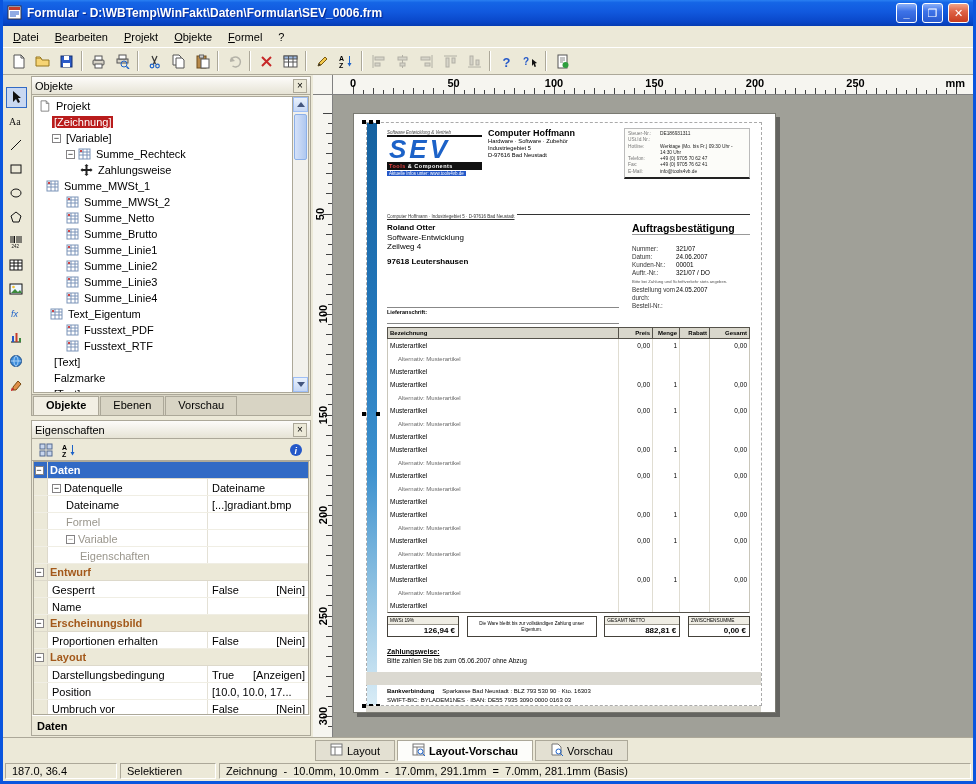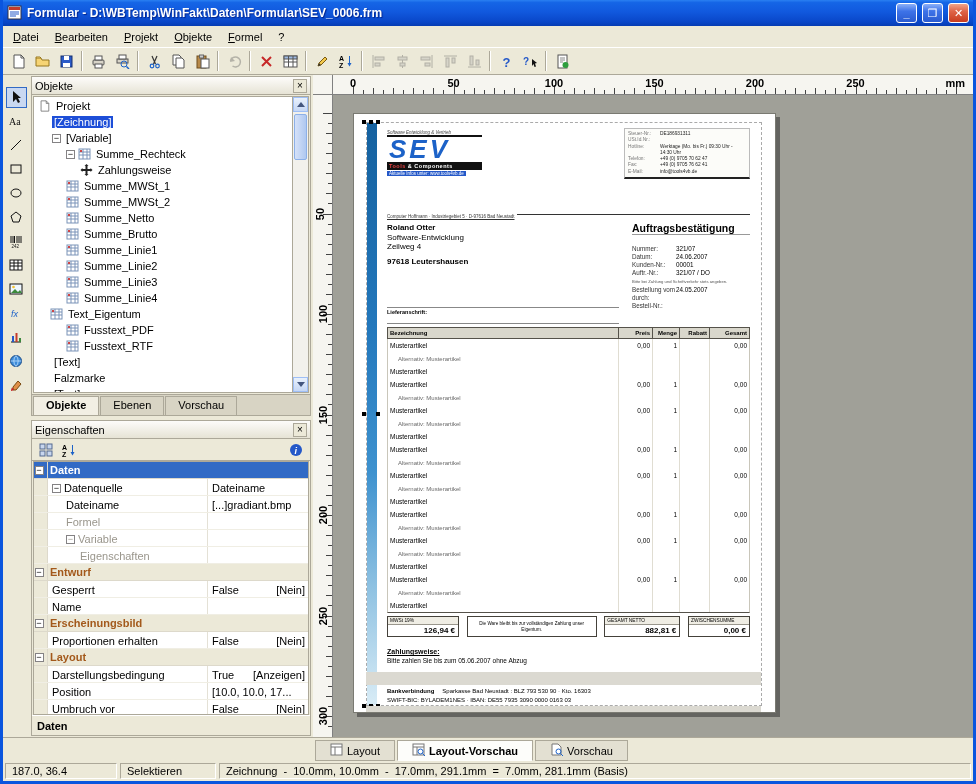--- a/index.html
+++ b/index.html
@@ -36,21 +36,21 @@
 .ph-title{flex:1}
 .close-x{width:14px;height:14px;border:1px solid #ACA899;background:#ECE9D8;text-align:center;line-height:11px;font-size:10px}
 
 .tree-wrap{flex:1;display:flex;min-height:0;background:#fff;border:1px solid #ACA899;margin:1px}
 .tree{flex:1;overflow:hidden;padding-top:1px}
 .tree-row{height:16px;display:flex;align-items:center;white-space:nowrap}
 .expander{width:9px;height:9px;border:1px solid #848284;background:#fff;font-size:9px;line-height:7px;text-align:center;margin-right:3px;flex:0 0 auto}
 .tree-icon{width:14px;height:13px;margin-right:2px;flex:0 0 auto}
 .tree-icon svg{width:13px;height:12px}
 .tree-label{padding:0 2px}
-.tree-row.selected .tree-label{background:#1d4ed8;color:#fff}
+.tree-row.selected .tree-label{background:#b91c1c;color:#fff}
 
 .vscroll{width:16px;flex:0 0 auto;border-left:1px solid #ACA899;display:flex;flex-direction:column;background:#F2F1EC}
 .sb-btn{height:15px;flex:0 0 auto;background:linear-gradient(180deg,#E9F1FC,#C6D7F4);border:1px solid #9EBEF5;display:flex;align-items:center;justify-content:center}
 .tri-up{width:0;height:0;border:4px solid transparent;border-bottom:5px solid #44567E;margin-top:-4px}
 .tri-down{width:0;height:0;border:4px solid transparent;border-top:5px solid #44567E;margin-bottom:-4px}
 .sb-track{flex:1;position:relative}
 .sb-thumb{position:absolute;top:2px;left:1px;right:1px;height:46px;background:linear-gradient(90deg,#D5E1F8,#AFC8F0);border:1px solid #8CB0E8;border-radius:2px}
 
 .panel-tabs{height:21px;flex:0 0 auto;display:flex;align-items:stretch;background:#D8D4C4;border-top:1px solid #ACA899;padding:1px 1px 0 1px;gap:1px}
 .ptab{padding:2px 12px;border:1px solid #ACA899;border-bottom:none;background:#D8D4C4}
@@ -436,21 +436,21 @@
                     <path d="M2 2l2 2M4 2L2 4" stroke="#C33" stroke-width=".9" fill="none"></path>
                   </svg></span>
                 <span class="tree-label">Summe_Rechteck</span>
               </div>
               <div class="tree-row" style="padding-left: 46px;">
                 <span class="tree-icon"><svg viewBox="0 0 12 12">
                     <path d="M6 0l2 2H7v3h3V4l2 2-2 2V7H7v3h1l-2 2-2-2h1V7H2v1L0 6l2-2v1h3V2H4z" fill="#222"></path>
                   </svg></span>
                 <span class="tree-label">Zahlungsweise</span>
               </div>
-              <div class="tree-row" style="padding-left: 32px;">
+              <div class="tree-row" style="padding-left: 12px;">
                 <span class="tree-icon"><svg viewBox="0 0 13 12">
                     <rect x="1" y="1" width="11" height="10" fill="#fff" stroke="#7A93B8"></rect>
                     <path d="M1 4h11M1 7h11M5 1v10M9 1v10" stroke="#7A93B8" fill="none"></path>
                     <path d="M2 2l2 2M4 2L2 4" stroke="#C33" stroke-width=".9" fill="none"></path>
                   </svg></span>
                 <span class="tree-label">Summe_MWSt_1</span>
               </div>
               <div class="tree-row" style="padding-left: 32px;">
                 <span class="tree-icon"><svg viewBox="0 0 13 12">
                     <rect x="1" y="1" width="11" height="10" fill="#fff" stroke="#7A93B8"></rect>
@@ -887,20 +887,26 @@
           <span class="handle" style="left:15px;top:590px"></span>
           <span class="handle" style="left:22px;top:590px"></span>
 
           <div class="doc-header">
             <div class="logo">
               <div class="logo-top">Software Entwicklung &amp; Vertrieb</div>
               <div class="logo-sev">SEV</div>
               <div class="logo-bar"><span class="red">Tools</span><span> &amp; Components</span></div>
               <div class="logo-url">Aktuelle Infos unter: www.tools4vb.de</div>
             </div>
+            <div class="company">
+              <div class="company-name">Computer Hoffmann</div>
+              <div class="company-line">Hardware · Software · Zubehör</div>
+              <div class="company-line">Industriegebiet 5</div>
+              <div class="company-line">D-97616 Bad Neustadt</div>
+            </div>
             <div class="infobox" id="infobox">
                 <div class="ib-row">
                   <span class="ib-label">Steuer-Nr.:</span>
                   <span class="ib-value">DE186931311</span>
                 </div>
                 <div class="ib-row">
                   <span class="ib-label">USt.Id.Nr.:</span>
                   <span class="ib-value"></span>
                 </div>
                 <div class="ib-row">

